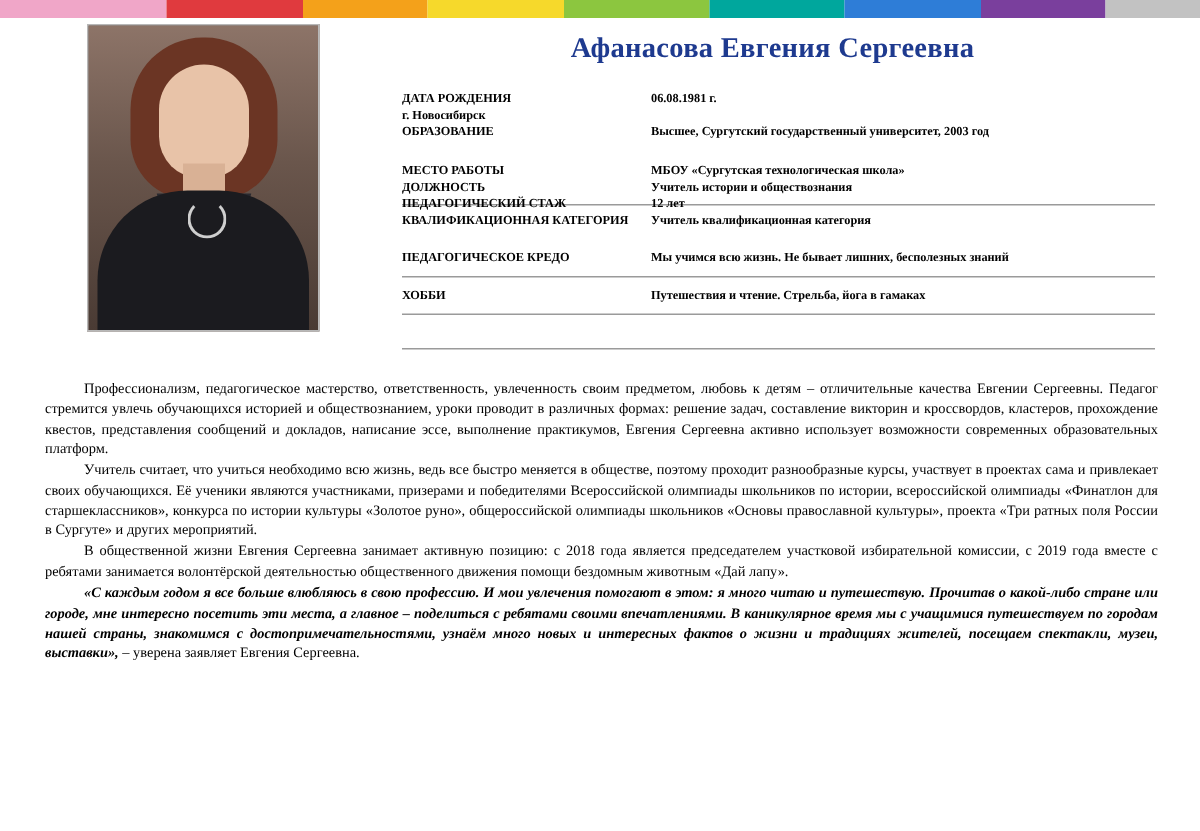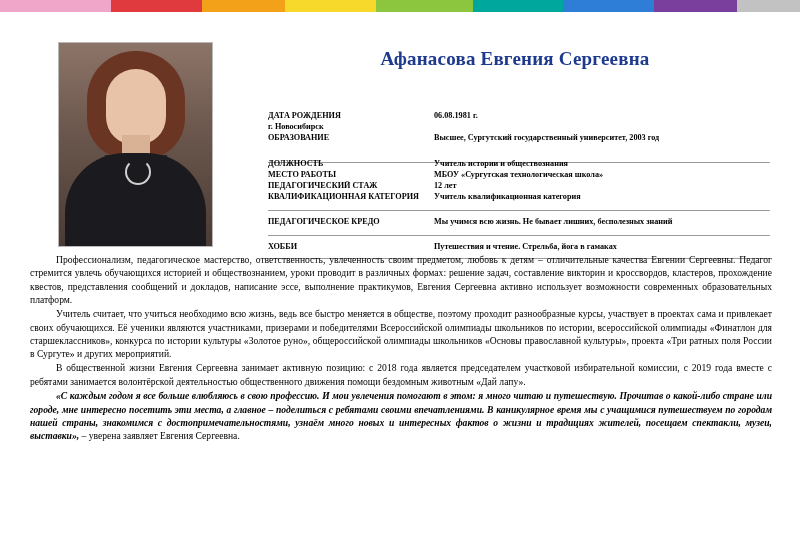--- a/index.html
+++ b/index.html
@@ -29,21 +29,21 @@
     width: 800px;
     height: 12px;
     display: flex;
   }
   .topbar span {
     height: 100%;
   }
   
   .header {
     position: absolute;
-    top: 34px;
+    top: 8px;
     left: 0;
     width: 700px;
     height: 212px;
   }
   .photo-frame {
     position: absolute;
     left: 58px;
     top: 8px;
     width: 153px;
     height: 203px;
@@ -132,21 +132,20 @@
   }
   .hr.h1 { top: 128px; }
   .hr.h2 { top: 176px; }
   .hr.h3 { top: 201px; }
   .hr.h4 { top: 224px; }
   .kv-block {
     position: absolute;
     left: 268px;
     width: 502px;
     font-size: 8.2px;
-    margin-top: 24px;
   }
   .kv-block .row {
     display: flex;
     align-items: flex-start;
   }
   .kv-block .k {
     width: 160px;
     font-weight: bold;
     text-transform: uppercase;
     padding-right: 6px;
@@ -221,26 +220,26 @@
       <div class="row">
         <div class="k">ОБРАЗОВАНИЕ</div>
         <div class="v">Высшее, Сургутский государственный университет, 2003 год</div>
       </div>
     </div>
 
     <div class="hr h1"></div>
 
     <div class="kv-block" style="top:100px;">
       <div class="row">
+        <div class="k">МЕСТО РАБОТЫ</div>
+        <div class="v">МБОУ «Сургутская технологическая школа»</div>
+      </div>
+      <div class="row">
         <div class="k">ДОЛЖНОСТЬ</div>
         <div class="v">Учитель истории и обществознания</div>
-      </div>
-      <div class="row">
-        <div class="k">МЕСТО РАБОТЫ</div>
-        <div class="v">МБОУ «Сургутская технологическая школа»</div>
       </div>
       <div class="row">
         <div class="k">ПЕДАГОГИЧЕСКИЙ СТАЖ</div>
         <div class="v">12  лет</div>
       </div>
       <div class="row">
         <div class="k">КВАЛИФИКАЦИОННАЯ КАТЕГОРИЯ</div>
         <div class="v">Учитель квалификационная категория</div>
       </div>
     </div>

